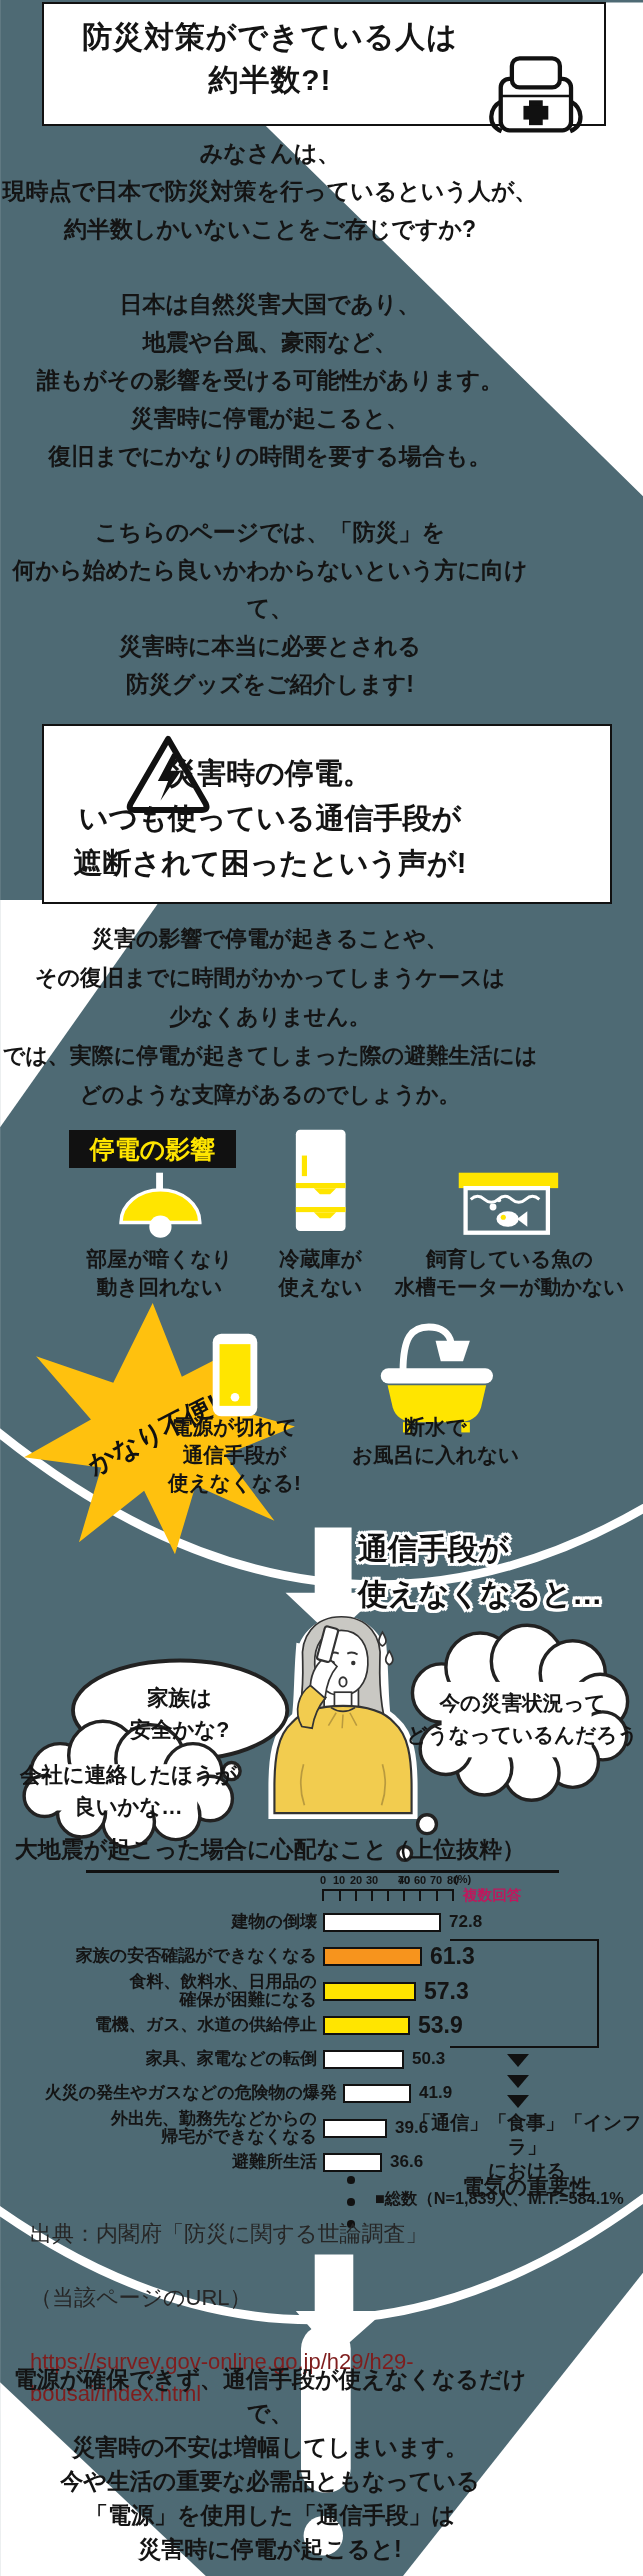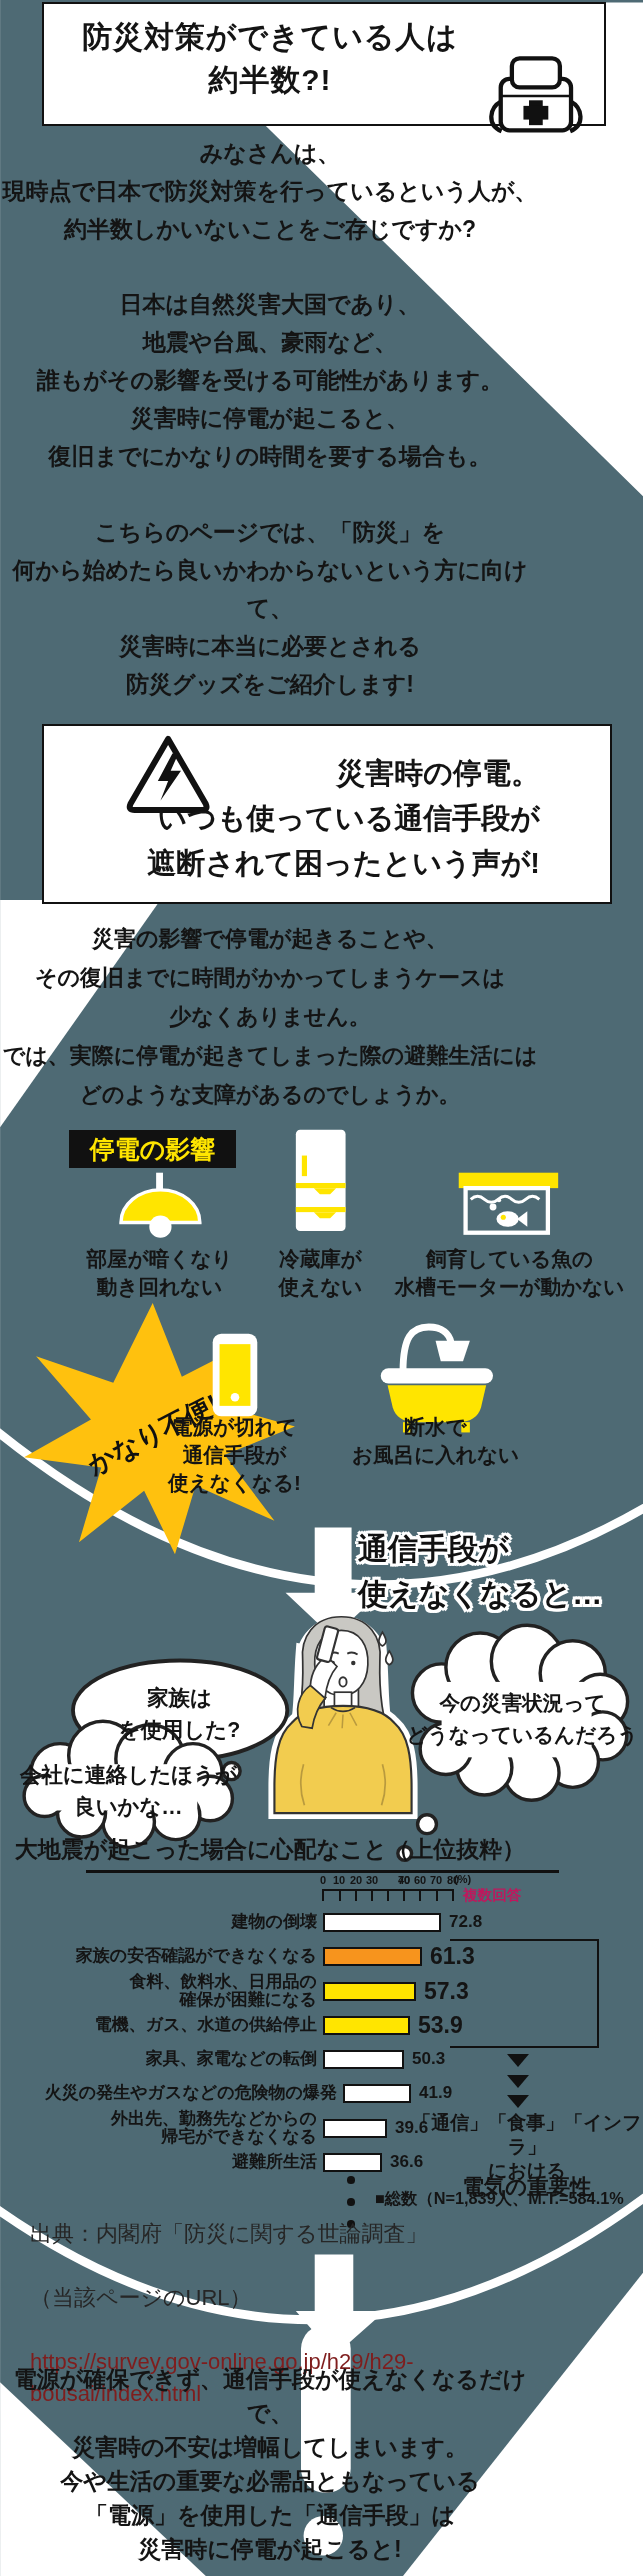--- a/index.html
+++ b/index.html
@@ -5,21 +5,21 @@
   html,body{margin:0;padding:0;background:#fff;font-family:"Liberation Sans","DejaVu Sans",sans-serif;}
   #canvas{position:relative;width:644px;height:2576px;margin:0 auto;overflow:hidden;background:#fff;}
   svg.layer{position:absolute;left:0;top:0;width:644px;height:2576px;pointer-events:none;}
   #bg{z-index:0;} #icons{z-index:2;}
   .box{position:absolute;background:#fff;border:2.6px solid #111;z-index:1;}
   .t{position:absolute;left:0;width:540px;text-align:center;white-space:pre-line;
      font-weight:700;color:#141414;z-index:3;}
   .intro{font-size:23px;line-height:38px;}
   .intro2{font-size:22px;line-height:39px;}
   .headline{font-size:30px;line-height:43px;font-weight:700;letter-spacing:0.9px;}
-  .alerttext{font-size:29px;line-height:45px;text-align:right;}
+  .alerttext{font-size:29px;line-height:45px;}
   .caption{font-size:20.6px;line-height:28px;width:283px;}
   .badge{position:absolute;left:69px;top:1130px;width:167px;height:38px;background:#111;
          color:#ffe500;font-size:25px;font-weight:700;text-align:center;line-height:38px;z-index:3;}
   .outline-label{position:absolute;left:358px;top:1526px;width:283px;font-size:30px;line-height:45px;
      font-weight:900;color:#111;white-space:pre-line;z-index:3;text-align:left;
      text-shadow:-2.6px -2.6px 0 #fff,2.6px -2.6px 0 #fff,-2.6px 2.6px 0 #fff,2.6px 2.6px 0 #fff,0 -3.4px 0 #fff,0 3.4px 0 #fff,-3.4px 0 0 #fff,3.4px 0 0 #fff;}
   .bubble-t{font-size:21.4px;line-height:32px;}
   .chart-title{font-size:23px;top:1834px;}
   .chart-underline{position:absolute;left:86px;top:1870px;width:473px;height:3.4px;background:#111;z-index:3;}
   #chart-rows{position:absolute;left:0;top:1905px;width:644px;height:283px;z-index:3;}
@@ -241,21 +241,21 @@
   <div class="t caption" style="left:93px;top:1413px;">電源が切れて
 通信手段が
 使えなくなる!</div>
   <div class="t caption" style="left:294px;top:1413px;">断水で
 お風呂に入れない</div>
 
   <div class="outline-label">通信手段が
 使えなくなると…</div>
 
   <div class="t bubble-t" style="left:51px;top:1682px;width:257px;">家族は
-を使用した?</div>
+安全かな?</div>
   <div class="t bubble-t" style="left:394px;top:1687px;width:257px;font-size:20.6px;">今の災害状況って
 どうなっているんだろう</div>
   <div class="t bubble-t" style="left:0;top:1759px;width:257px;">会社に連絡したほうが
 良いかな…</div>
 
   <div class="t chart-title">大地震が起こった場合に心配なこと（上位抜粋）</div>
   <div class="chart-underline"></div>
 
   <div id="axis">
       <div class="tickline" style="left: 323px; width: 129px;"></div>

